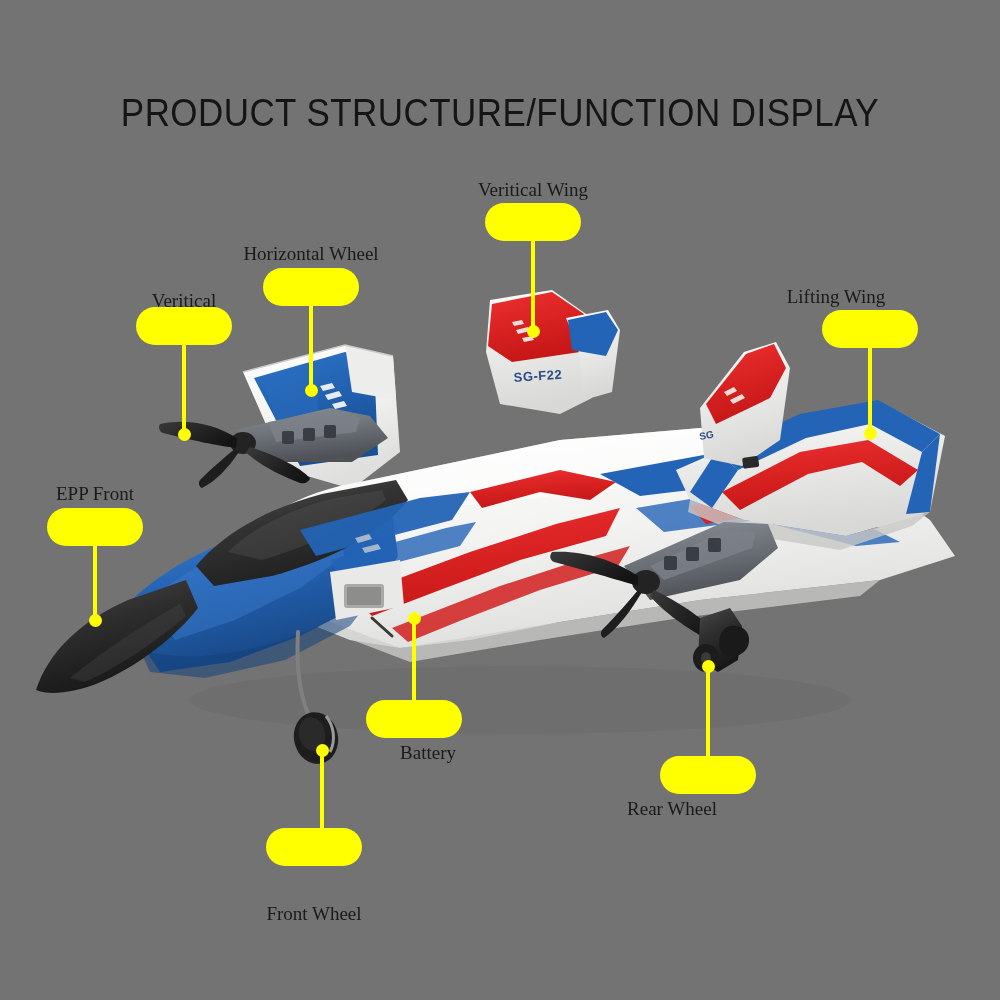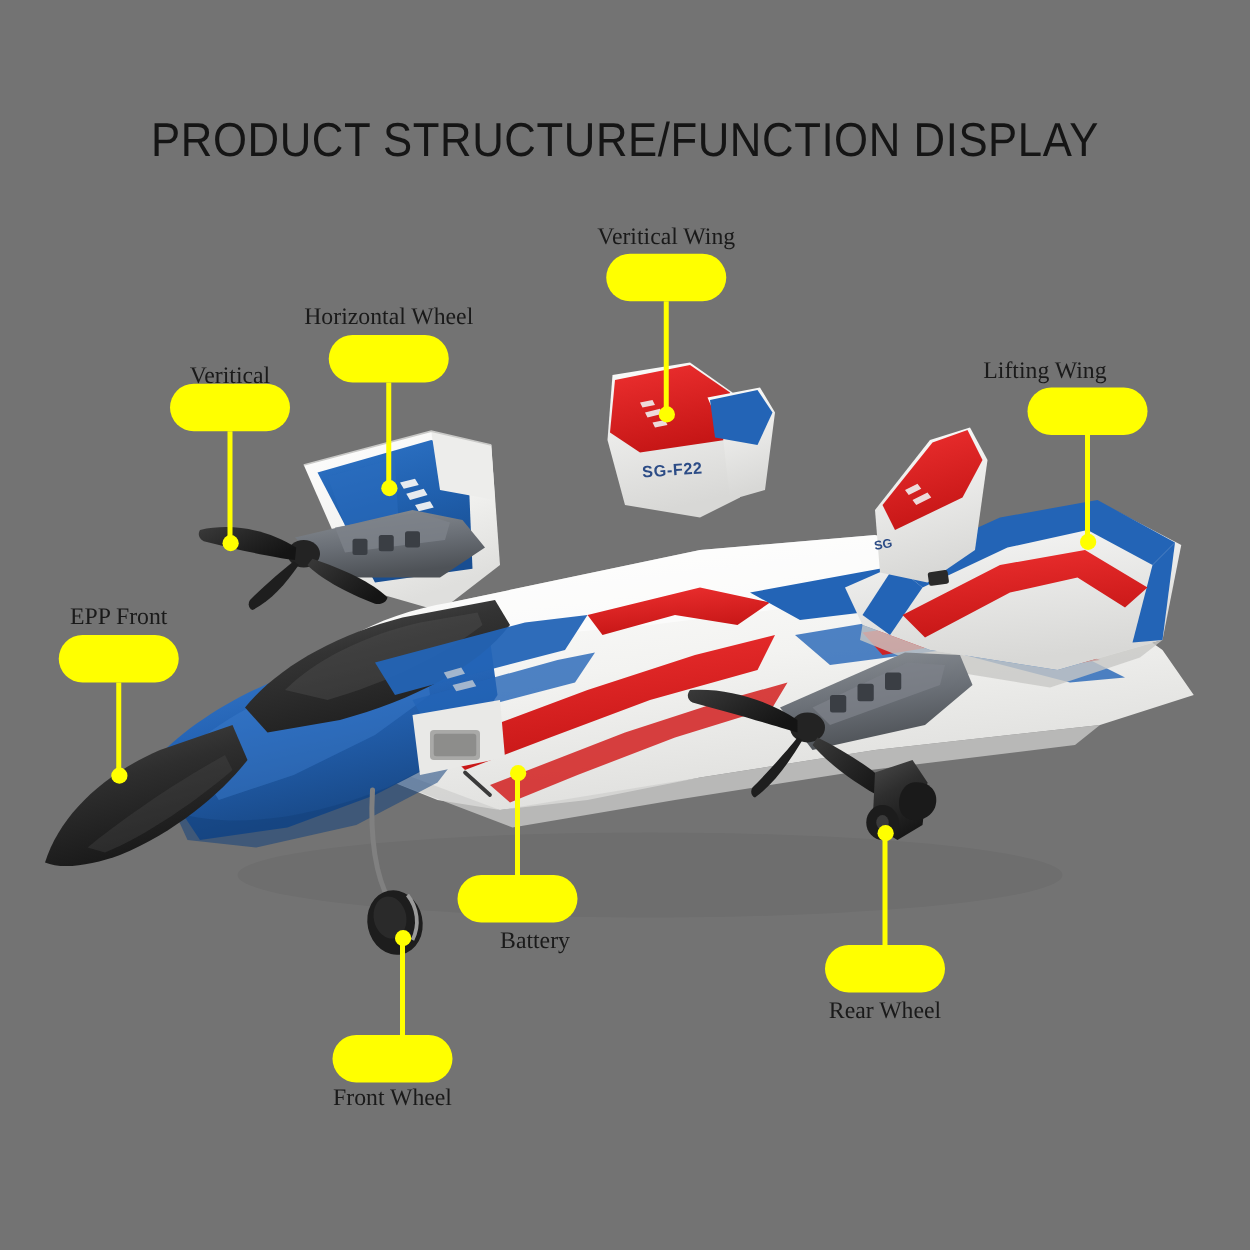--- a/index.html
+++ b/index.html
@@ -320,23 +320,23 @@
     <div class="dot" style="left:408px; top:612px;"></div>
     <div class="stem" style="left:412px; top:618px; height:84px;"></div>
     <div class="pill" style="left:366px; top:700px; width:96px; height:38px;"></div>
     <div class="ctext" style="left:348px; top:742px; width:160px;">Battery</div>
   </div>
 
   <div class="callout">
     <div class="dot" style="left:316px; top:744px;"></div>
     <div class="stem" style="left:320px; top:750px; height:80px;"></div>
     <div class="pill" style="left:266px; top:828px; width:96px; height:38px;"></div>
-    <div class="ctext" style="left:234px; top:868px; width:160px;">Front Wheel</div>
+    <div class="ctext" style="left:234px; top:903px; width:160px;">Front Wheel</div>
   </div>
 
   <div class="callout">
     <div class="dot" style="left:702px; top:660px;"></div>
     <div class="stem" style="left:706px; top:666px; height:90px;"></div>
     <div class="pill" style="left:660px; top:756px; width:96px; height:38px;"></div>
-    <div class="ctext" style="left:628px; top:798px; width:160px;">Rear Wheel</div>
+    <div class="ctext" style="left:592px; top:798px; width:160px;">Rear Wheel</div>
   </div>
 
 </div>
 
 </body></html>

